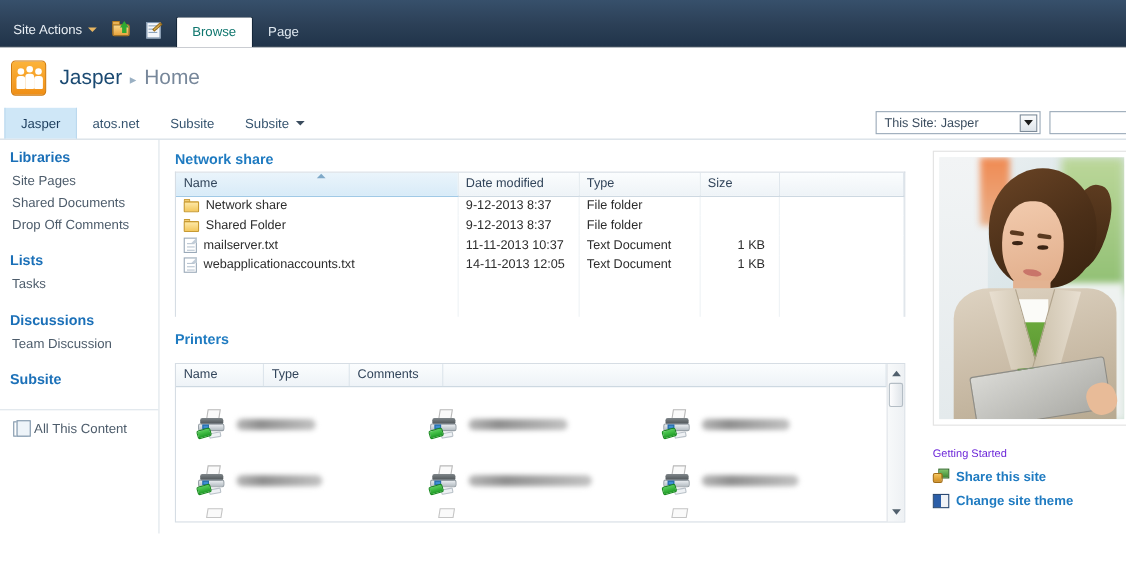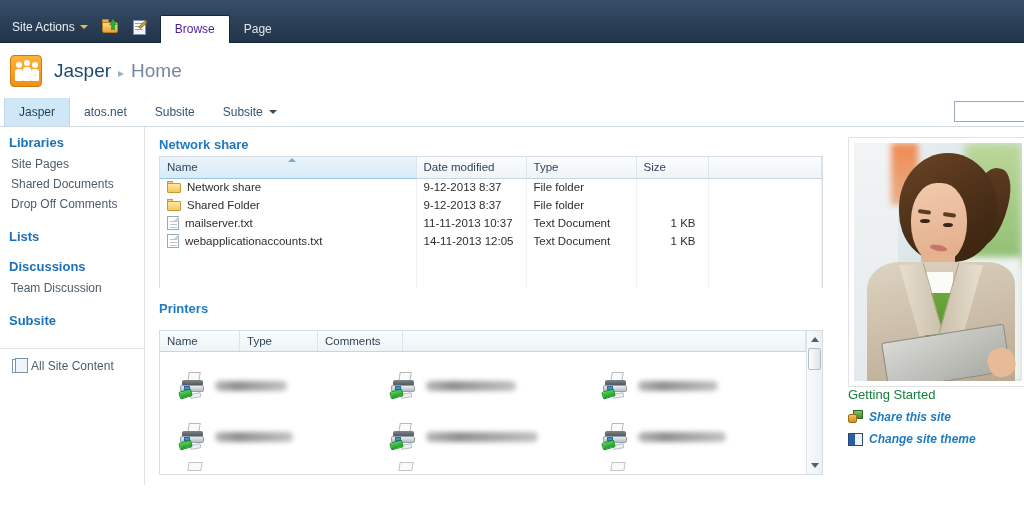--- a/index.html
+++ b/index.html
@@ -80,21 +80,21 @@
   .ribbon-tabs { display: flex; align-items: flex-end; margin-left: 10px; }
   .rtab {
     padding: 5px 14px 5px;
     font-size: 12px;
     color: #dfe8f0;
     cursor: default;
     line-height: 16px;
   }
   .rtab.active {
     background: #fff;
-    color: #4c1d95;
+    color: #0f766e;
     border: 1px solid #15273a;
     border-bottom: 0;
     border-radius: 2px 2px 0 0;
     margin-bottom: -1px;
     padding-bottom: 6px;
   }
 
   
   .title-row {
     height: 55px;
@@ -521,32 +521,32 @@
     border: 1px solid #8d8d88;
     border-radius: 3px;
   }
   .photo .hand {
     position: absolute; right: 4%; bottom: 2%; width: 16%; height: 12%;
     background: #e8bb98; border-radius: 45%;
     transform: rotate(-20deg);
   }
 
   .gs-title {
-    font-size: 13px;
-    color: #15803d;
+    margin-top: 20px;
+    font-size: 10px;
+    color: #6d28d9;
     cursor: default;
   }
   .gs-item {
     display: flex; align-items: center; gap: 6px;
     margin-top: 8px;
     color: #1f7bc1;
     font-size: 12px;
     font-weight: bold;
     cursor: default;
-    font-style: italic;
   }
   .ico-share {
     width: 15px; height: 14px; position: relative; flex: none;
   }
   .ico-share .p1 {
     position: absolute; left: 5px; top: 0; width: 10px; height: 9px;
     background: linear-gradient(to bottom, #7fc46a, #3e8a34); border: 1px solid #2f6b27;
   }
   .ico-share .p2 {
     position: absolute; left: 0; top: 4px; width: 9px; height: 9px;
@@ -614,43 +614,50 @@
     </div>
     <div class="ntab">
       <span>Subsite</span>
     </div>
     <div class="ntab">
       <span>Subsite</span>
       <span class="tcaret"></span>
     </div>
   </div>
   <div class="searchbox">
+    <div class="scope">
+      <span>This Site: Jasper</span>
+      <span class="scope-btn">
+          <i></i>
+        </span>
+    </div>
     <input class="searchinput" type="text" style="">
   </div>
 </div>
 
 <div class="body-wrap">
 
   <div class="quicklaunch">
     <div class="ql-head">Libraries</div>
     <div class="ql-item">Site Pages</div>
     <div class="ql-item">Shared Documents</div>
     <div class="ql-item">Drop Off Comments</div>
 
     <div class="ql-head sp">Lists</div>
+    <div class="ql-item">Tasks</div>
 
     <div class="ql-head sp">Discussions</div>
     <div class="ql-item">Team Discussion</div>
 
     <div class="ql-head sp">Subsite</div>
 
     <div class="ql-foot">
       <div class="ql-foot-item">
         <span class="ico-doc2"></span>
-        <span>All Site Content</span>
+        <span>All This Content</span>
       </div>
     </div>
   </div>
 
   <div class="content">
 
     <div class="wp-title">Network share</div>
 
     <div class="explorer">
       <table class="ex">

